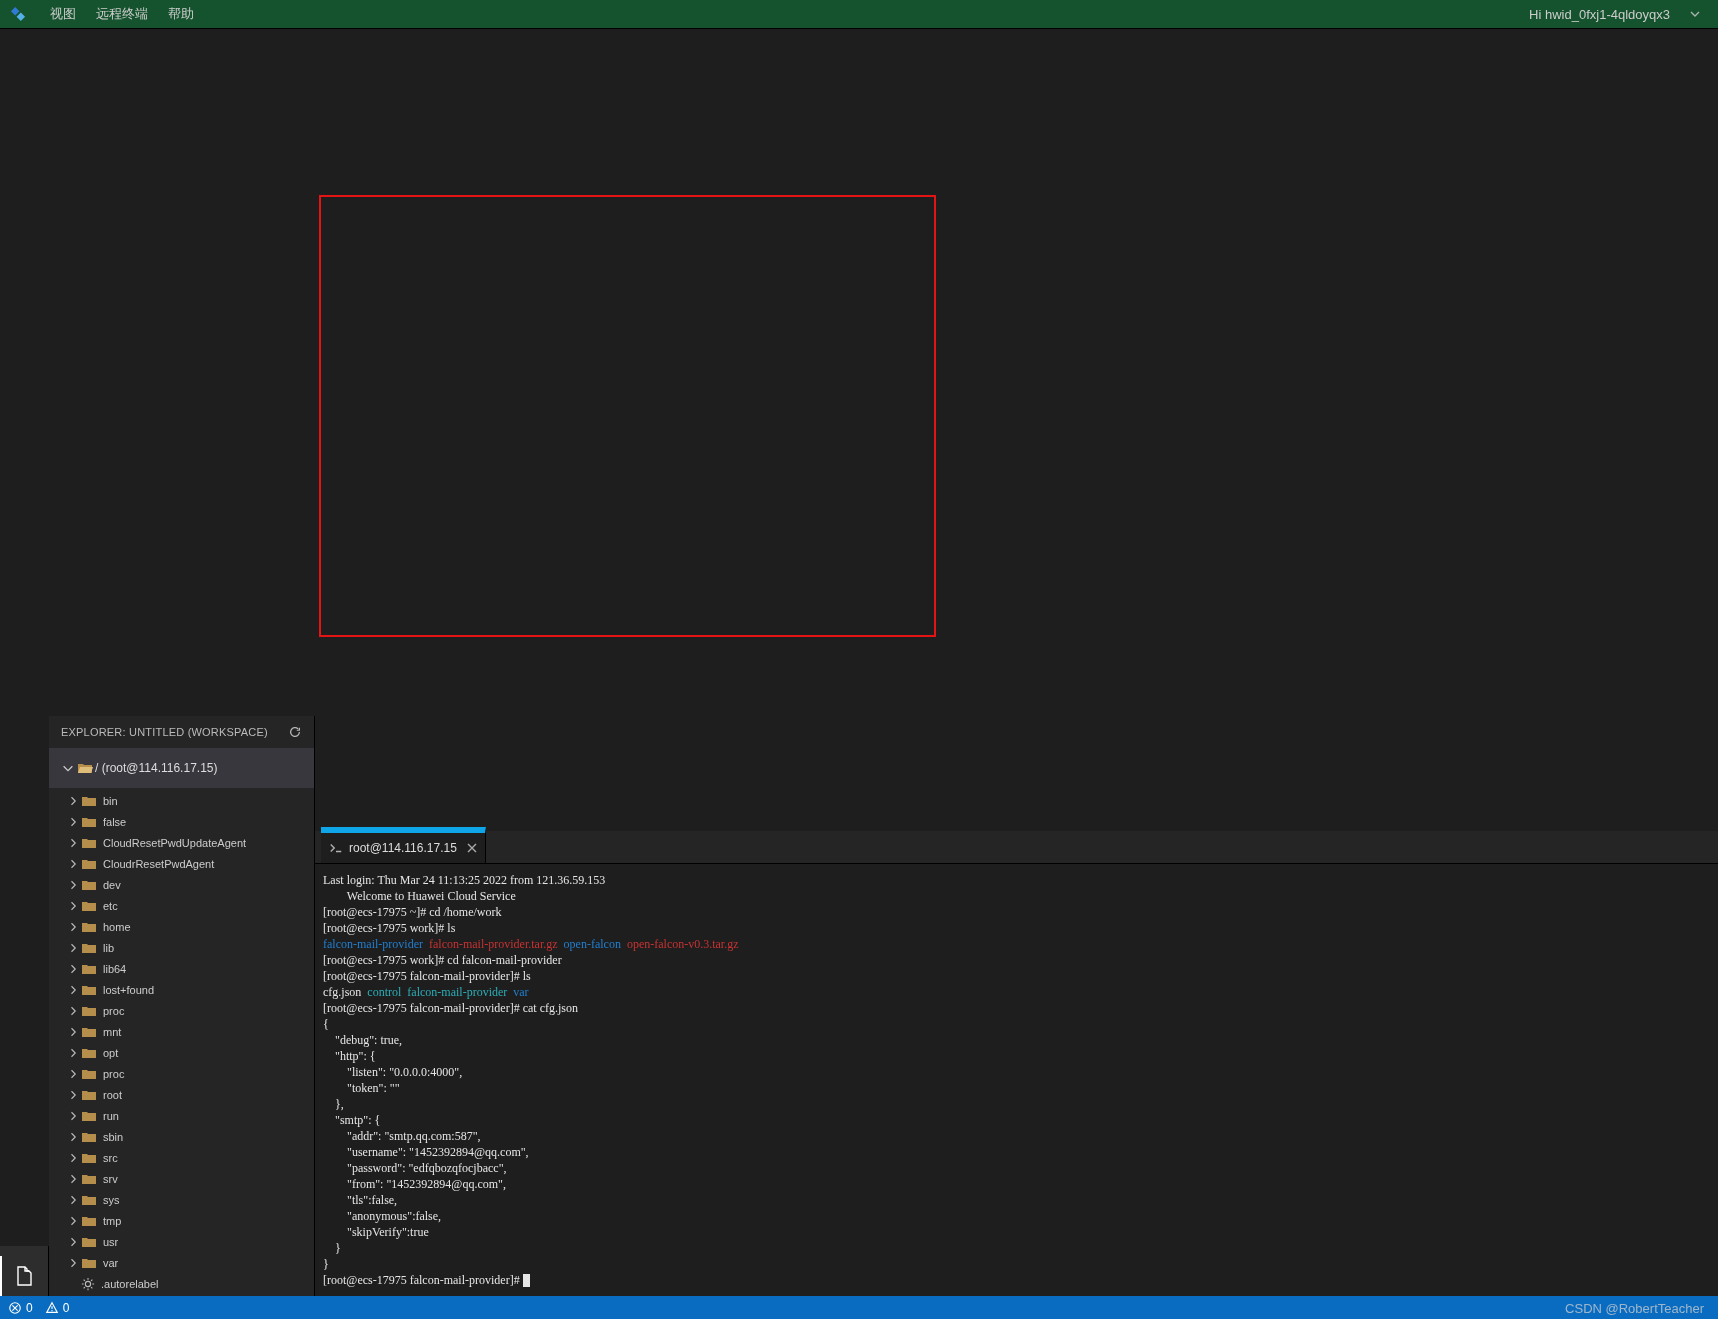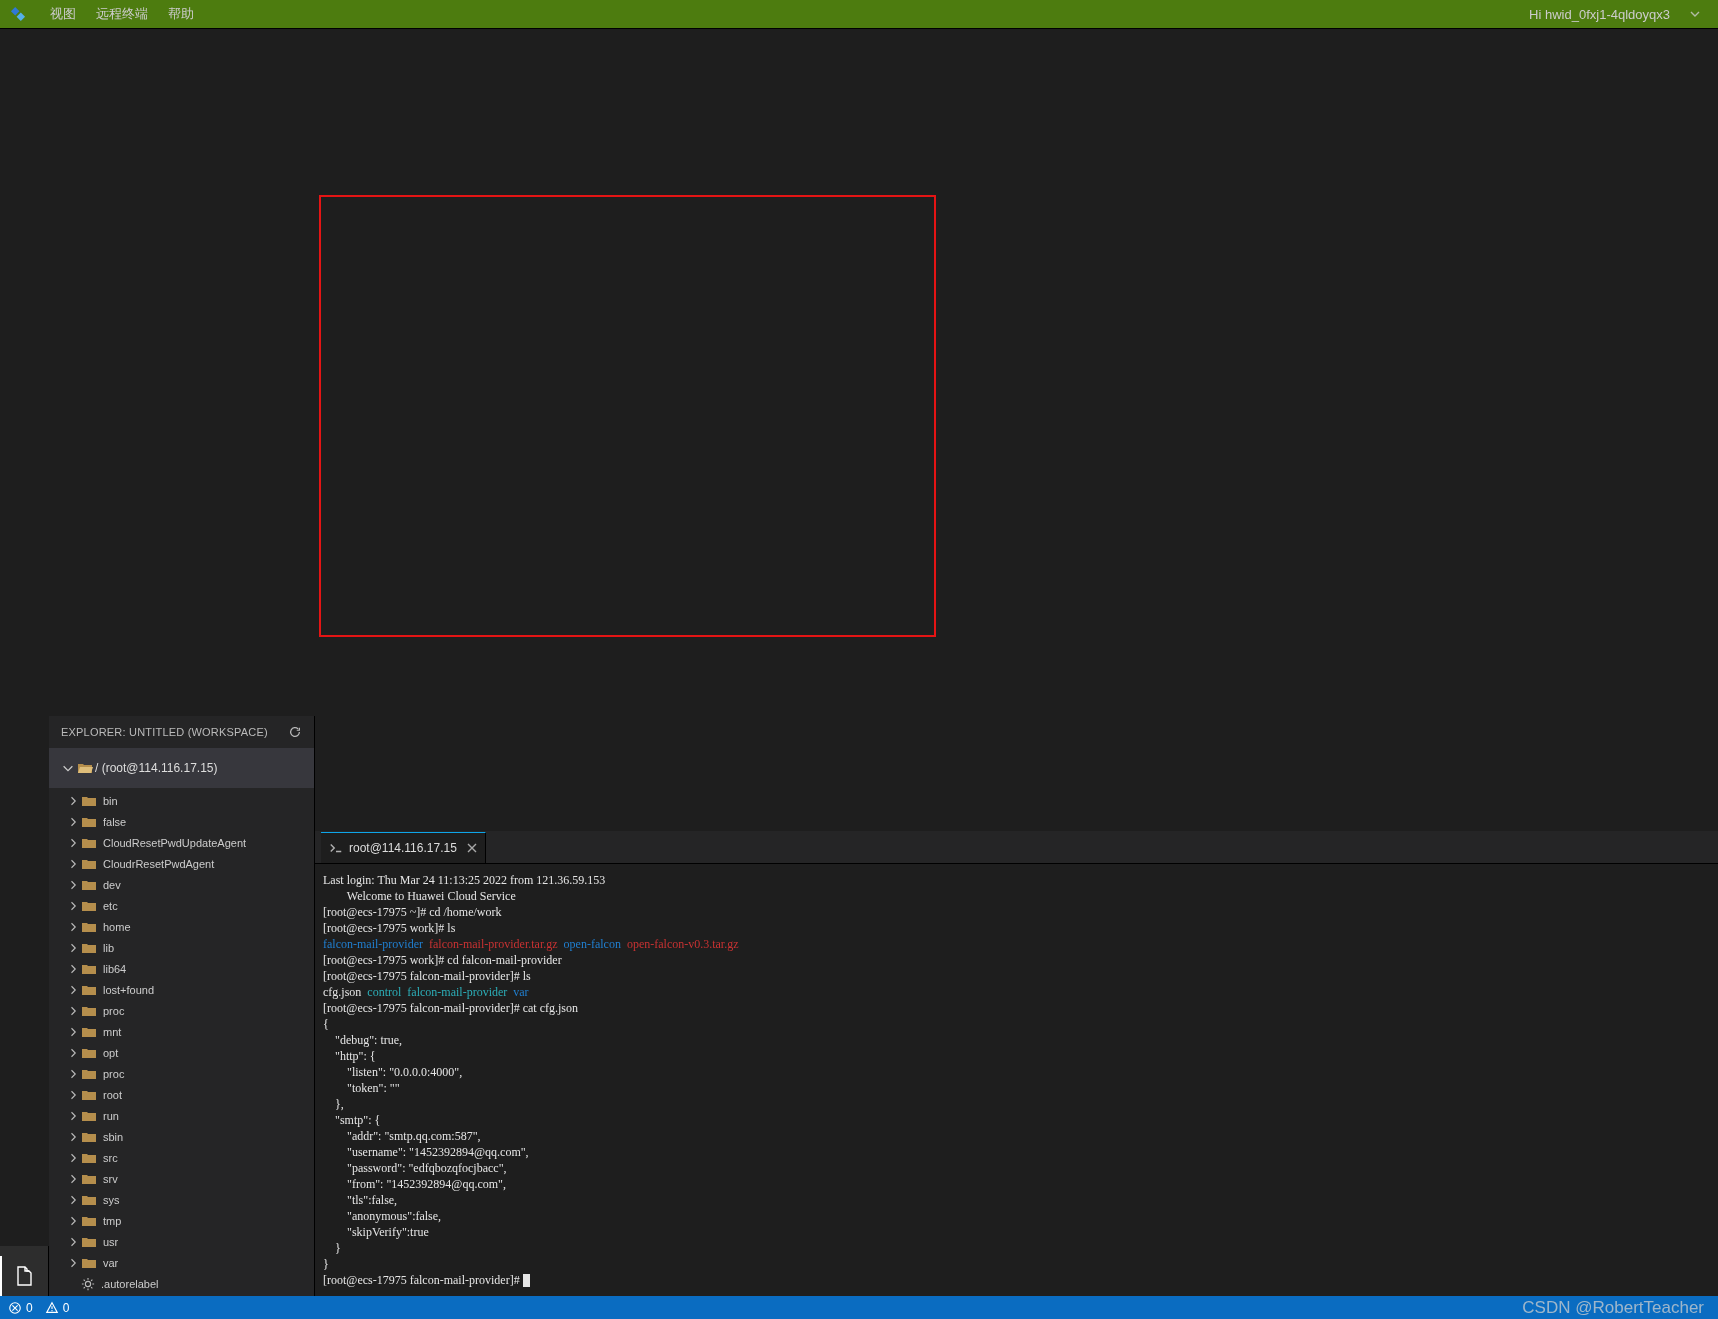--- a/index.html
+++ b/index.html
@@ -1,16 +1,16 @@
 <!DOCTYPE html>
 <html><head>
 <meta charset="utf-8">
 <style>
   html,body{margin:0;padding:0;width:1718px;height:1319px;background:#1e1e1e;color:#ccc;font-family:"Segoe UI",Arial,sans-serif;font-size:13px;overflow:hidden}
-  .menubar{height:28px;background:#4d7c0f;display:flex;align-items:center;padding:0 8px;border-bottom:1px solid #000}
+  .menubar{height:28px;background:#14532d;display:flex;align-items:center;padding:0 8px;border-bottom:1px solid #000}
   .logo{width:20px;height:20px;margin-right:12px;display:flex;align-items:center}
   .menubar .menu-item{padding:0 10px;color:#ccc;font-size:13px;cursor:pointer}
   .menubar .spacer{flex:1}
   .menubar .user{color:#ccc;padding-right:10px;display:flex;align-items:center;gap:20px}
   .user svg{opacity:.8}
   .main{display:flex;height:calc(1319px - 28px - 24px);align-items:flex-end;}
   .activitybar{width:48px;background:#2d2d2d;display:flex;flex-direction:column;align-items:center;padding-top:10px;border-right:1px solid #000;position:relative}
   .activitybar .act-btn{width:48px;height:40px;display:flex;align-items:center;justify-content:center;color:#bbb}
   .activitybar .act-btn.active{color:#fff}
   .activitybar .act-btn.active::before{content:"";position:absolute;left:0;width:2px;height:40px;background:#fff}
@@ -19,33 +19,33 @@
   .sidehead .refresh{margin-left:auto;color:#bbb}
   .treeheader{height:40px;background:#37373d;display:flex;align-items:center;padding-left:12px;font-size:12px;color:#ddd}
   .treeheader svg{margin-right:2px}
   .tree{padding:2px 0;font-size:11px;color:#ccc}
   .node{display:flex;align-items:center;height:21px;padding-left:16px;cursor:pointer}
   .node .chev{width:16px;display:flex;justify-content:center;color:#bbb}
   .node .folder{width:16px;height:16px;margin-right:6px}
   .node .gear{width:14px;height:14px;margin-right:6px}
   .terminal-area{flex:1;display:flex;flex-direction:column;background:#1e1e1e}
   .tabbar{height:32px;background:#252526;display:flex;align-items:flex-end;padding-left:6px;border-bottom:1px solid #000}
-  .tab{height:30px;background:#1e1e1e;display:flex;align-items:center;padding:0 8px;border-right:1px solid #000;border-top:1px solid #0ea5e9;font-size:12px;color:#ddd}
+  .tab{height:30px;background:#1e1e1e;display:flex;align-items:center;padding:0 8px;border-right:1px solid #000;border-top:6px solid #0ea5e9;font-size:12px;color:#ddd}
   .tab .term-icon{margin-right:6px;opacity:.85}
   .tab .close{margin-left:10px;opacity:.8;cursor:pointer}
   .term{flex:1;padding:8px 4px 8px 8px;font-family:Liberation Serif, serif;font-size:12px;line-height:16px;color:#e6e6e6;white-space:pre;overflow:hidden;position:relative}
   .hlbox{position:absolute;border:2px solid #e51414;pointer-events:none}
   .c-blue{color:#207fd0}
   .c-red{color:#c83232}
   .c-cyan{color:#2caeb8}
   .cursor{display:inline-block;width:7px;height:13px;background:#e6e6e6;vertical-align:text-bottom}
   .statusbar{height:24px;background:#0a6cc1;display:flex;align-items:center;color:#fff;font-size:12px;padding:0 8px}
   .statusbar .sitem{display:flex;align-items:center;gap:4px;margin-right:12px}
   .statusbar .spacer{flex:1}
-  .watermark{color:#cfcfcf;opacity:.75;font-size:17px;margin-right:6px}
+  .watermark{color:#cfcfcf;opacity:.75;font-size:13px;margin-right:6px}
   svg{display:block}
 </style>
 </head>
 <body>
 
 <div class="menubar">
   <span class="logo">
     <svg width="20" height="20" viewBox="0 0 20 20">
         <g transform="translate(10,10) rotate(45)">
           <rect x="-7" y="-3" width="6" height="6" fill="#3079d6"></rect>

